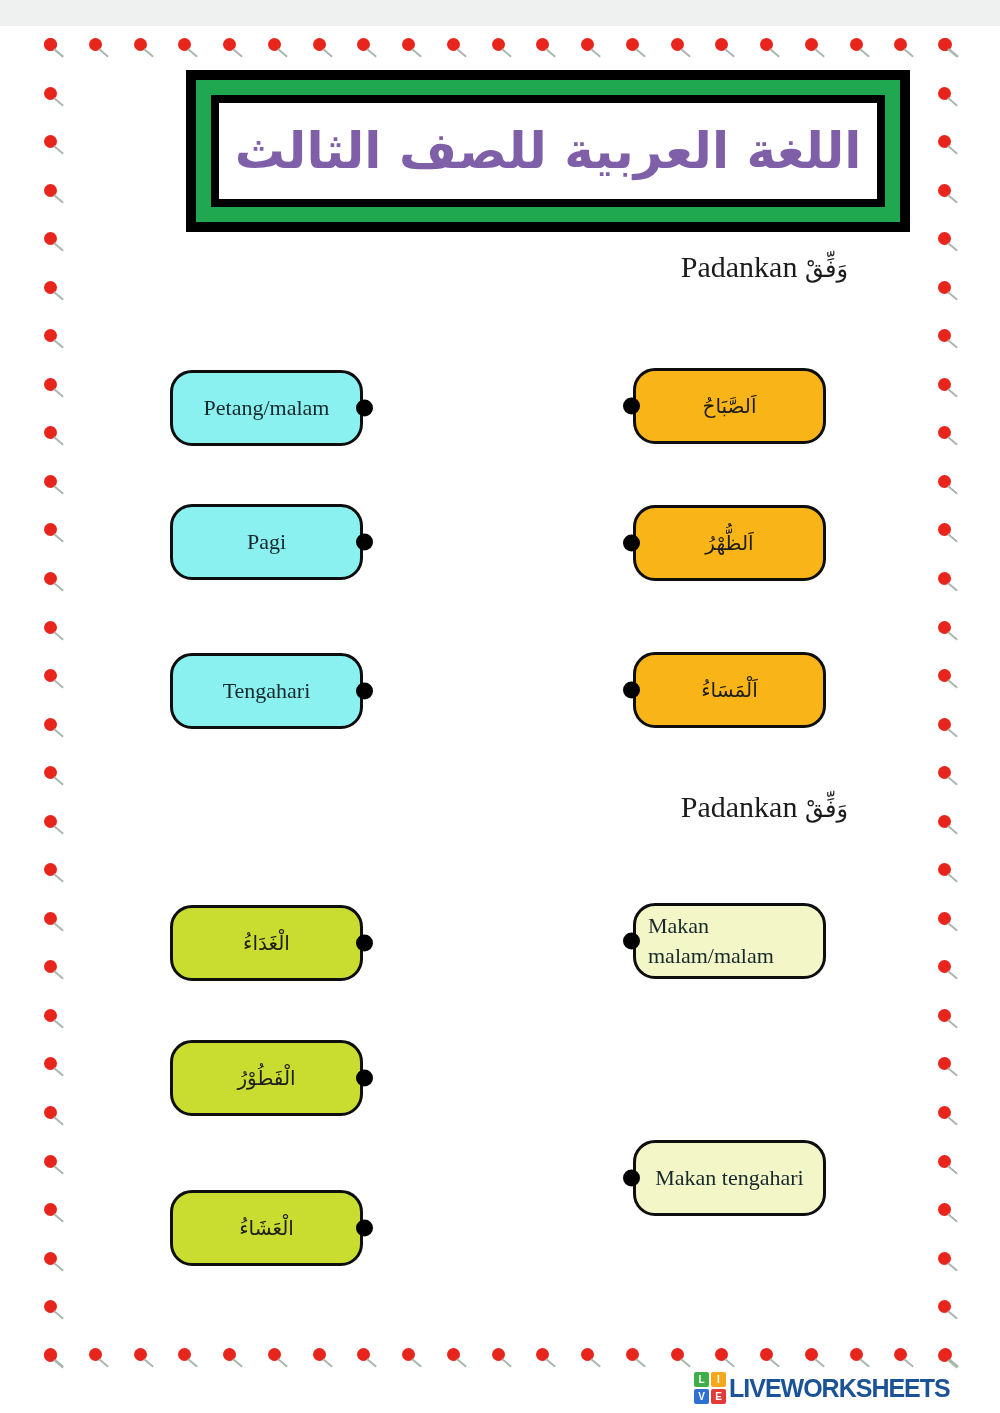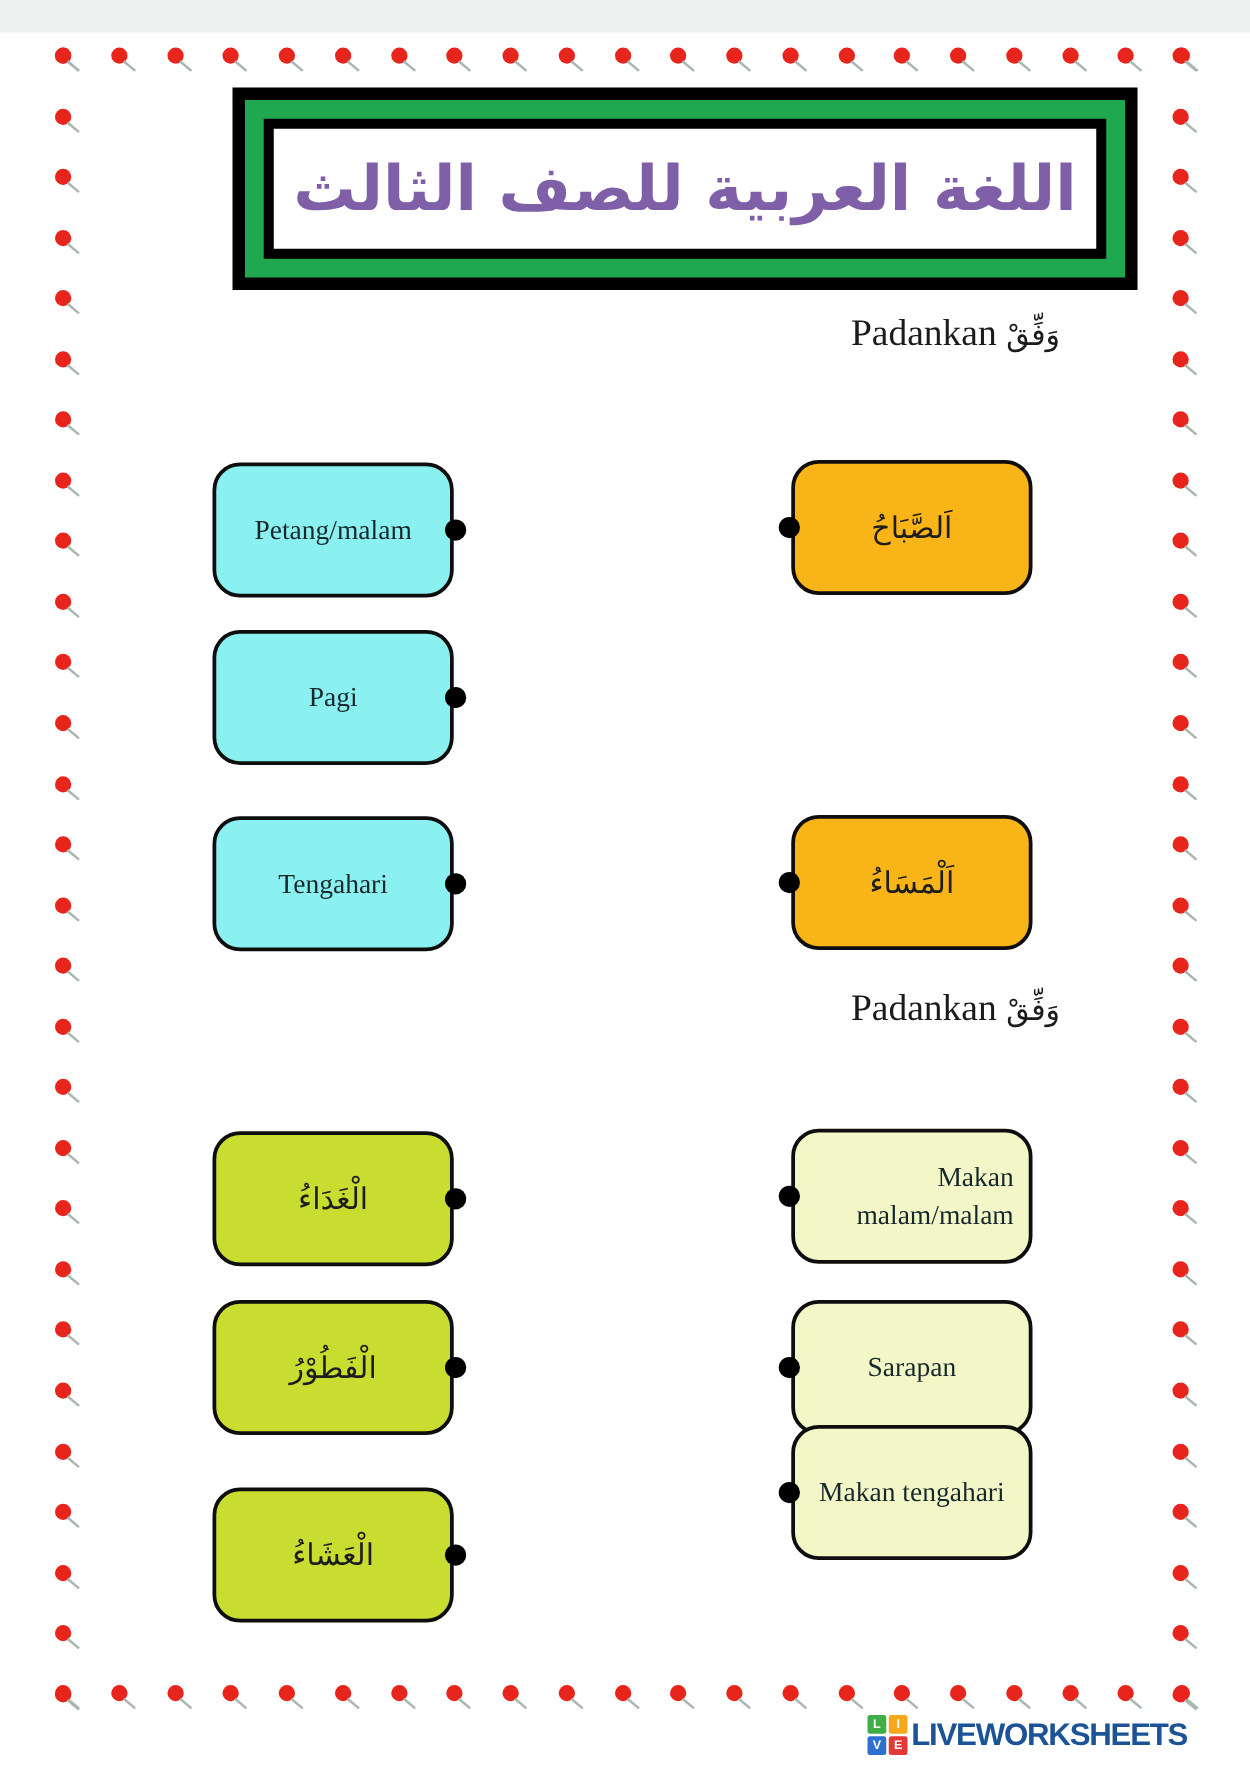--- a/index.html
+++ b/index.html
@@ -27,29 +27,29 @@
   .title-white{width:100%;height:100%;background:#fff;display:flex;align-items:center;justify-content:center;}
   .title-text{font-family:"DejaVu Sans",sans-serif;font-size:50px;font-weight:bold;
     color:var(--purple,#7e5fa8);white-space:nowrap;direction:rtl;}
 
   
   .padankan{position:absolute;right:152px;font-size:30px;color:#1b1b1b;text-align:right;}
   .padankan .ar{font-family:Liberation Sans, sans-serif;font-size:24px;}
   #pad1{top:250px}#pad2{top:790px}
 
   
-  .card{position:absolute;width:193px;height:108px;border:3px solid #0e0e0e;border-radius:22px;
-    box-sizing:border-box;display:flex;align-items:center;justify-content:center;text-align:right;}
+  .card{position:absolute;width:193px;height:76px;border:3px solid #0e0e0e;border-radius:22px;
+    box-sizing:border-box;display:flex;align-items:center;justify-content:center;text-align:left;}
   .card.colL{left:170px}.card.colR{left:633px}
   .card.cyan{background:var(--cyan,#8af0f0)}
   .card.orange{background:var(--orange,#f9b517)}
   .card.lime{background:var(--lime,#c9dd30)}
   .card.pale{background:var(--pale,#f3f7c8)}
   .card .txt{font-size:22px;color:#17282c;padding:0 12px;line-height:1.35;}
-  .card .ar{font-family:"DejaVu Sans",sans-serif;font-size:24px;color:#1d1d1d;direction:rtl;}
+  .card .ar{font-family:"DejaVu Sans",sans-serif;font-size:20px;color:#1d1d1d;direction:rtl;}
   .cdot{position:absolute;width:17px;height:17px;background:#000;border-radius:50%;
     top:50%;transform:translateY(-50%);}
   .card.colL .cdot{right:-13px;}
   .card.colR .cdot{left:-13px;}
 
   
   .footer{position:absolute;left:694px;top:1372px;display:flex;align-items:center;gap:3px;cursor:pointer;}
   .logo-grid{display:grid;grid-template-columns:15px 15px;grid-template-rows:15px 15px;gap:2px;}
   .tile{display:flex;align-items:center;justify-content:center;color:#fff;
     font-family:"Liberation Sans",sans-serif;font-weight:bold;font-size:10px;border-radius:2px;}
@@ -199,20 +199,24 @@
   </div>
   <div class="card colL cyan" style="top:504px">
     <span class="txt">Pagi</span>
     <span class="cdot"></span>
   </div>
 
   <div class="card colR orange" style="top:368px">
     <span class="txt ar">اَلصَّبَاحُ</span>
     <span class="cdot"></span>
   </div>
+  <div class="card colR orange" style="top:505px">
+    <span class="txt ar">اَلظُّهْرُ</span>
+    <span class="cdot"></span>
+  </div>
   <div class="card colR orange" style="top:652px">
     <span class="txt ar">اَلْمَسَاءُ</span>
     <span class="cdot"></span>
   </div>
 
   <div class="padankan" id="pad2">
     <span>Padankan</span>
     <span class="ar">وَفِّقْ</span>
   </div>
 
@@ -224,24 +228,20 @@
     <span class="txt ar">الْغَدَاءُ</span>
     <span class="cdot"></span>
   </div>
   <div class="card colL lime" style="top:1190px">
     <span class="txt ar">الْعَشَاءُ</span>
     <span class="cdot"></span>
   </div>
 
   <div class="card colR pale" style="top:903px">
     <span class="txt">Makan malam/malam</span>
-    <span class="cdot"></span>
-  </div>
-  <div class="card colR pale" style="top:1040px">
-    <span class="txt">Sarapan</span>
     <span class="cdot"></span>
   </div>
   <div class="card colR pale" style="top:1140px">
     <span class="txt">Makan tengahari</span>
     <span class="cdot"></span>
   </div>
 
   <div class="footer">
     <span class="logo-grid">
       <span class="tile t1">L</span>

